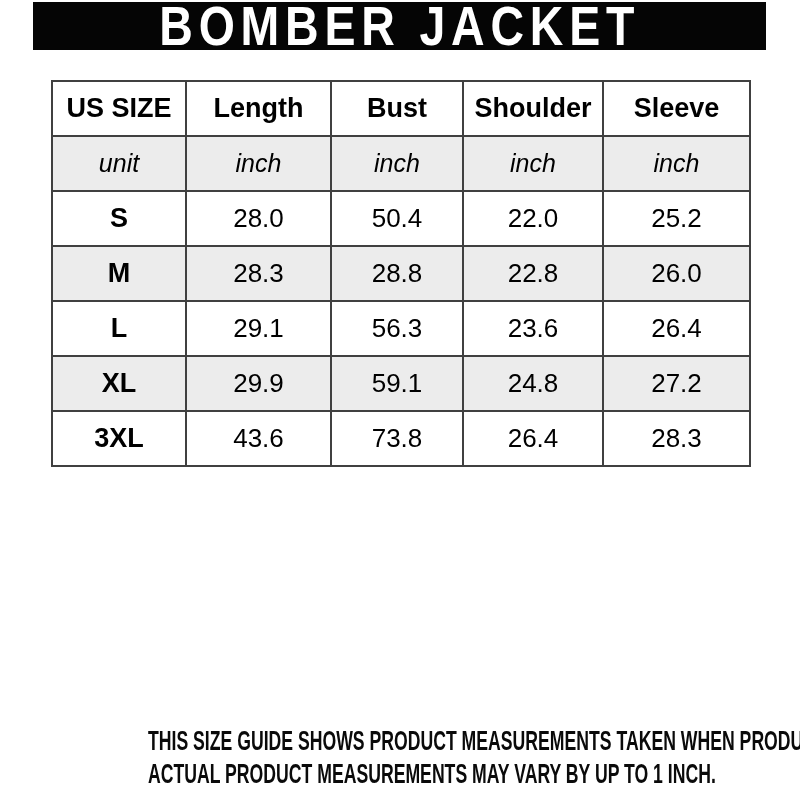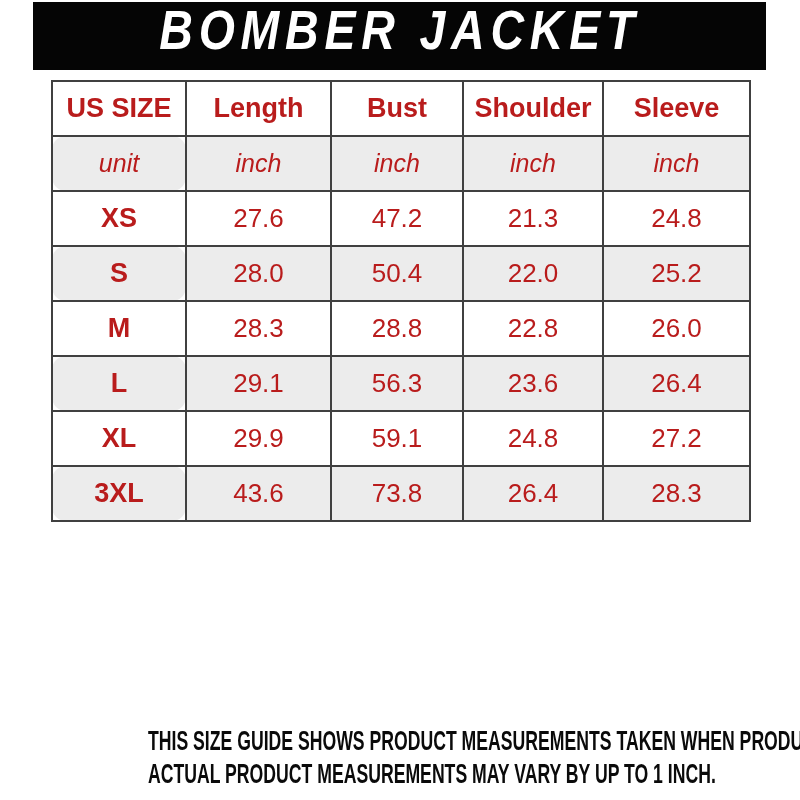--- a/index.html
+++ b/index.html
@@ -14,44 +14,44 @@
     height: 800px;
     background: #ffffff;
     overflow: hidden;
   }
   
   .banner {
     position: absolute;
     left: 33px;
     top: 2px;
     width: 733px;
-    height: 68px;
+    height: 48px;
     background: #050505;
     display: flex;
+    align-items: center;
     justify-content: center;
-    font-style: italic;
   }
   .banner-title {
     color: #ffffff;
     font-weight: bold;
     font-size: 56px;
     letter-spacing: 7px;
     transform: scaleX(0.83);
     white-space: nowrap;
     line-height: 1;
   }
   
   .size-table {
     position: absolute;
     left: 51px;
     top: 80px;
     width: 698px;
     border-collapse: collapse;
     table-layout: fixed;
-    color: #b91c1c;
+    color: #000000;
   }
   .size-table th,
   .size-table td {
     border: 2px solid #404040;
     height: 53px;
     padding: 0;
     text-align: center;
     vertical-align: middle;
     background: #ffffff;
   }
@@ -59,21 +59,20 @@
     font-size: 27px;
     font-weight: bold;
   }
   .size-table td {
     font-size: 26px;
     font-weight: normal;
   }
   .size-table td.label-col {
     font-weight: bold;
     font-size: 27px;
-    border-radius: 14px;
   }
   .size-table tbody tr:nth-child(odd) td {
     background: #ececec;
   }
   .size-table tbody tr.unit-row td {
     font-style: italic;
     font-weight: normal;
     font-size: 25px;
   }
   
@@ -122,27 +121,20 @@
     </thead>
     <tbody>
         <tr class="unit-row">
           <td class="label-col">unit</td>
           <td>inch</td>
           <td>inch</td>
           <td>inch</td>
           <td>inch</td>
         </tr>
         <tr>
-          <td class="label-col">XS</td>
-          <td>27.6</td>
-          <td>47.2</td>
-          <td>21.3</td>
-          <td>24.8</td>
-        </tr>
-        <tr>
           <td class="label-col">S</td>
           <td>28.0</td>
           <td>50.4</td>
           <td>22.0</td>
           <td>25.2</td>
         </tr>
         <tr>
           <td class="label-col">M</td>
           <td>28.3</td>
           <td>28.8</td>

